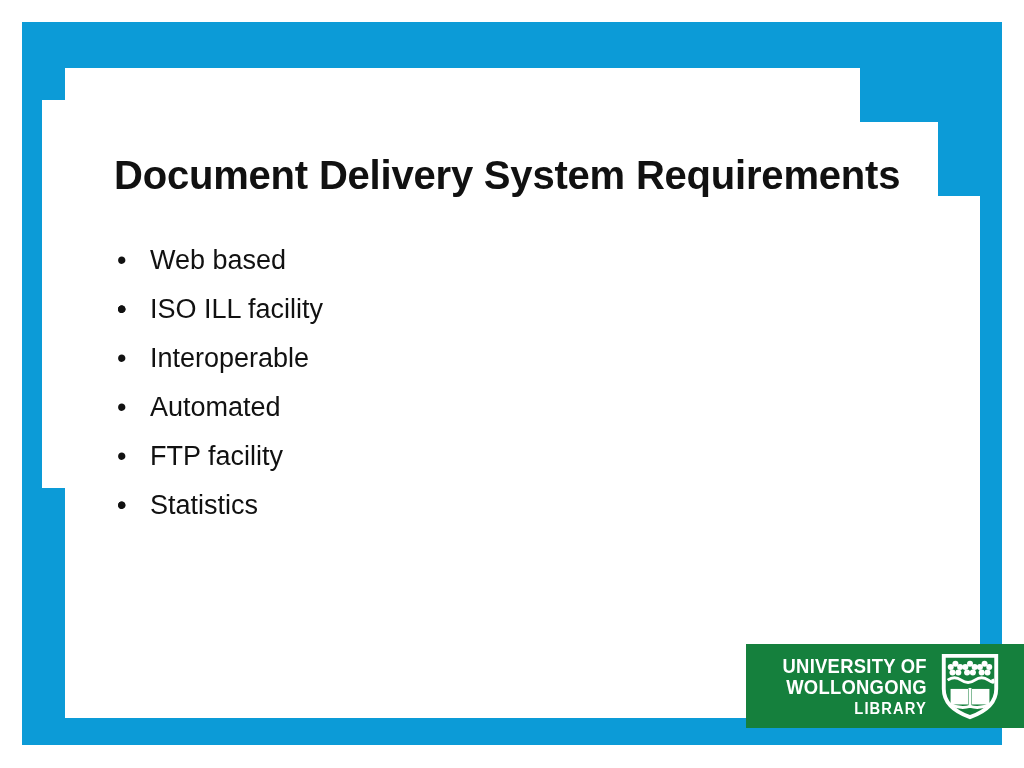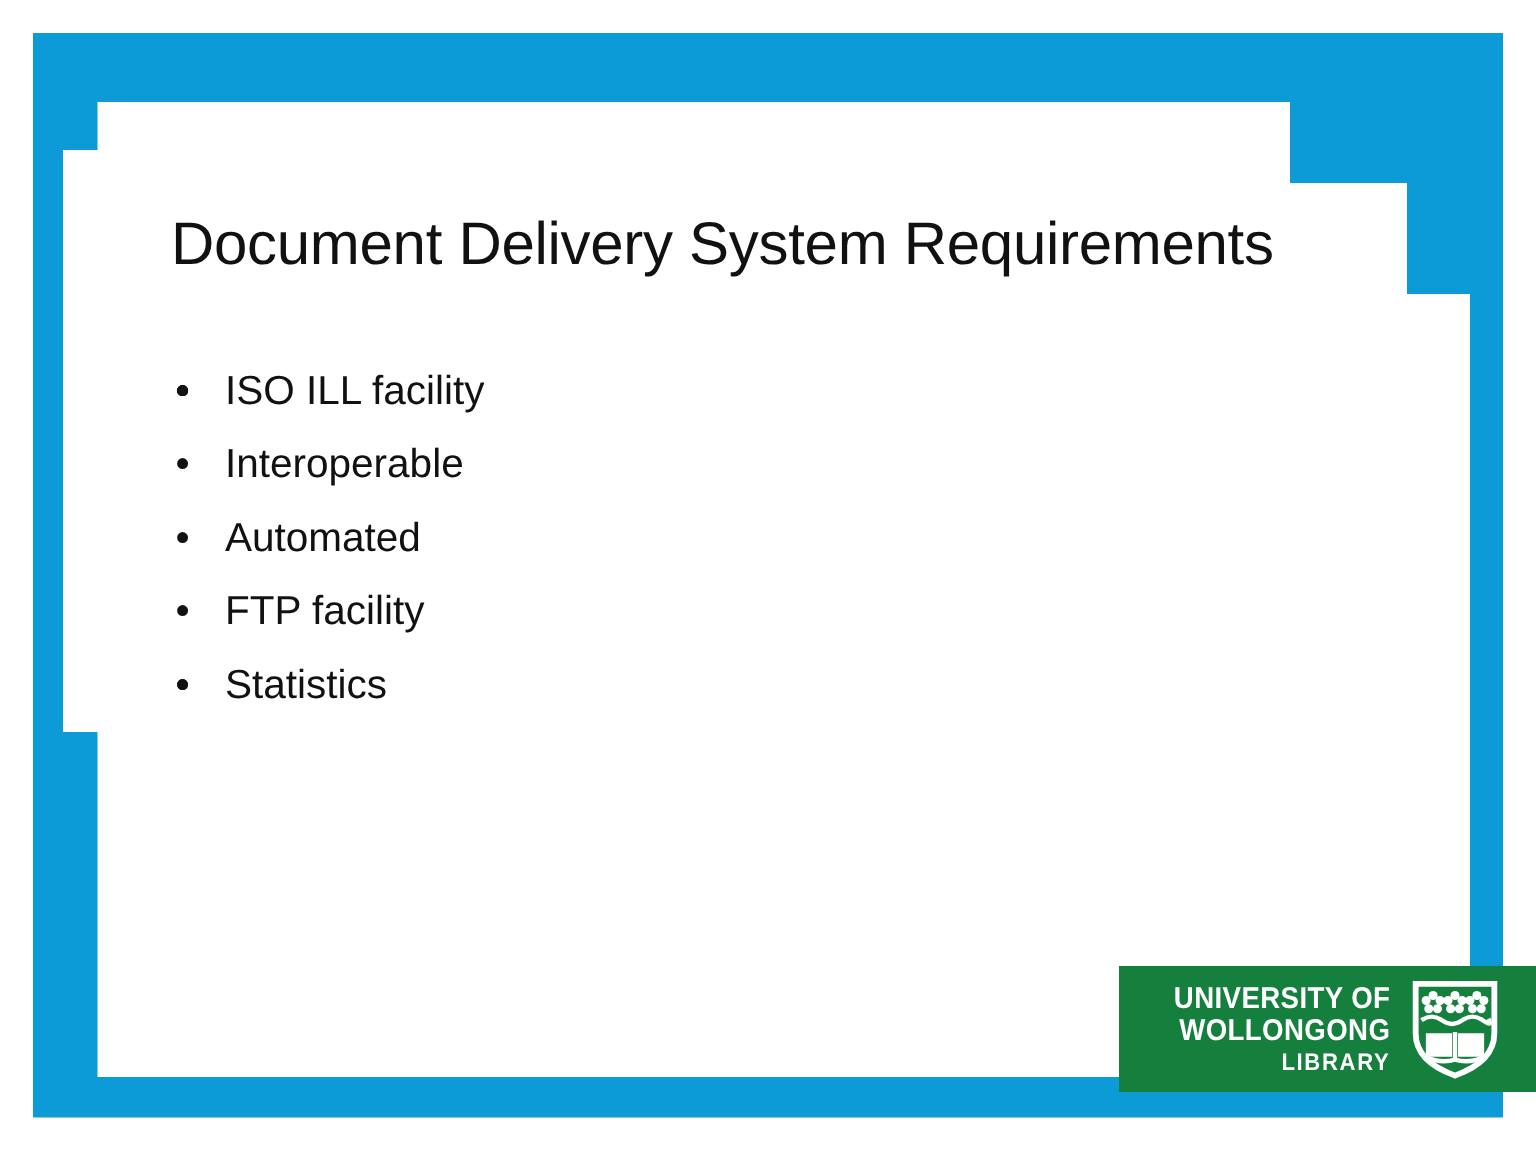--- a/index.html
+++ b/index.html
@@ -51,26 +51,26 @@
     width: 281px;
     height: 84px;
     background: #15803d;
     margin-left: 25px;
   }
 
   
   .slide-title {
     position: absolute;
     left: 114px;
-    top: 140px;
+    top: 152px;
     width: 830px;
     font-size: 40px;
     line-height: 46px;
     color: #111111;
-    font-weight: 400;
+    font-weight: 700;
     letter-spacing: -0.2px;
     white-space: nowrap;
   }
 
   .bullet-list {
     position: absolute;
     left: 114px;
     top: 236px;
     width: 640px;
     list-style: none;
@@ -143,20 +143,21 @@
   <div class="frame-piece f-left-lower"></div>
   <div class="frame-piece f-right-mid"></div>
   <div class="frame-piece f-right-thin"></div>
   <div class="frame-piece f-bottom"></div>
 
   <div class="slide-title">Document Delivery System Requirements</div>
 
   <ul class="bullet-list">
     <li class="bullet-item">
       <span class="bullet-marker">•</span>
+      <span>Web based</span>
     </li>
     <li class="bullet-item">
       <span class="bullet-marker">•</span>
     </li>
     <li class="bullet-item">
       <span class="bullet-marker">•</span>
     </li>
     <li class="bullet-item">
       <span class="bullet-marker">•</span>
       <span>ISO ILL facility</span>

